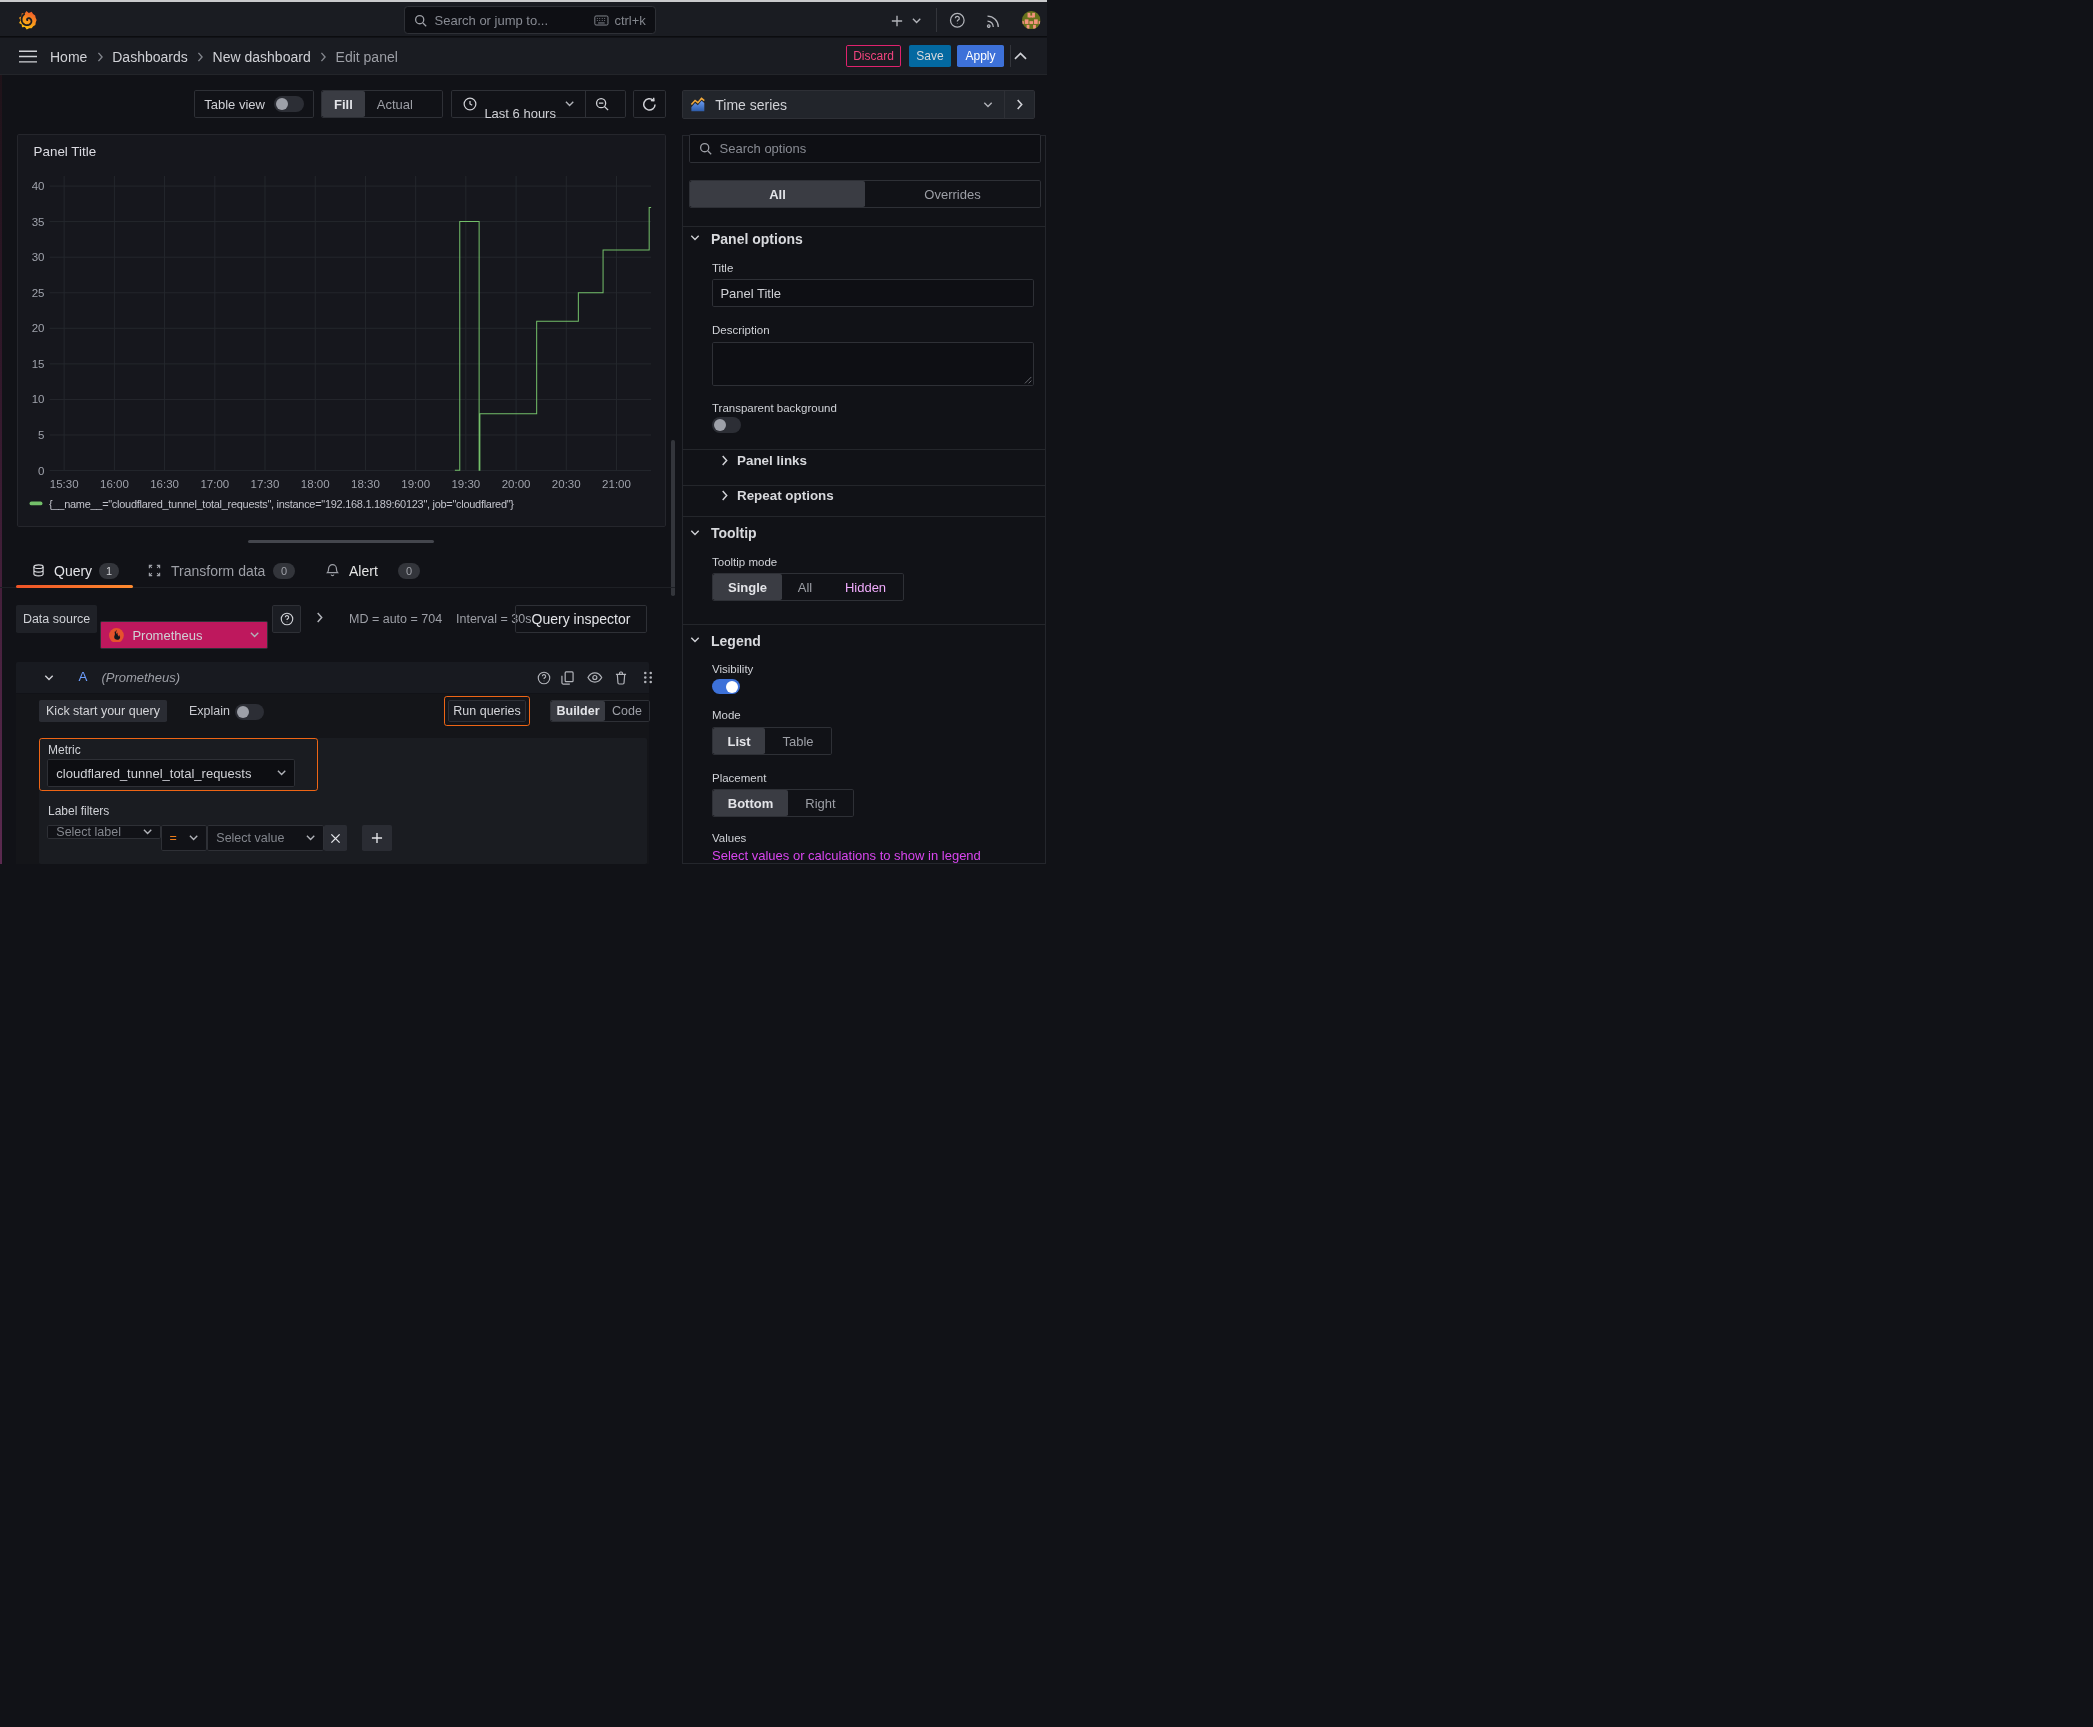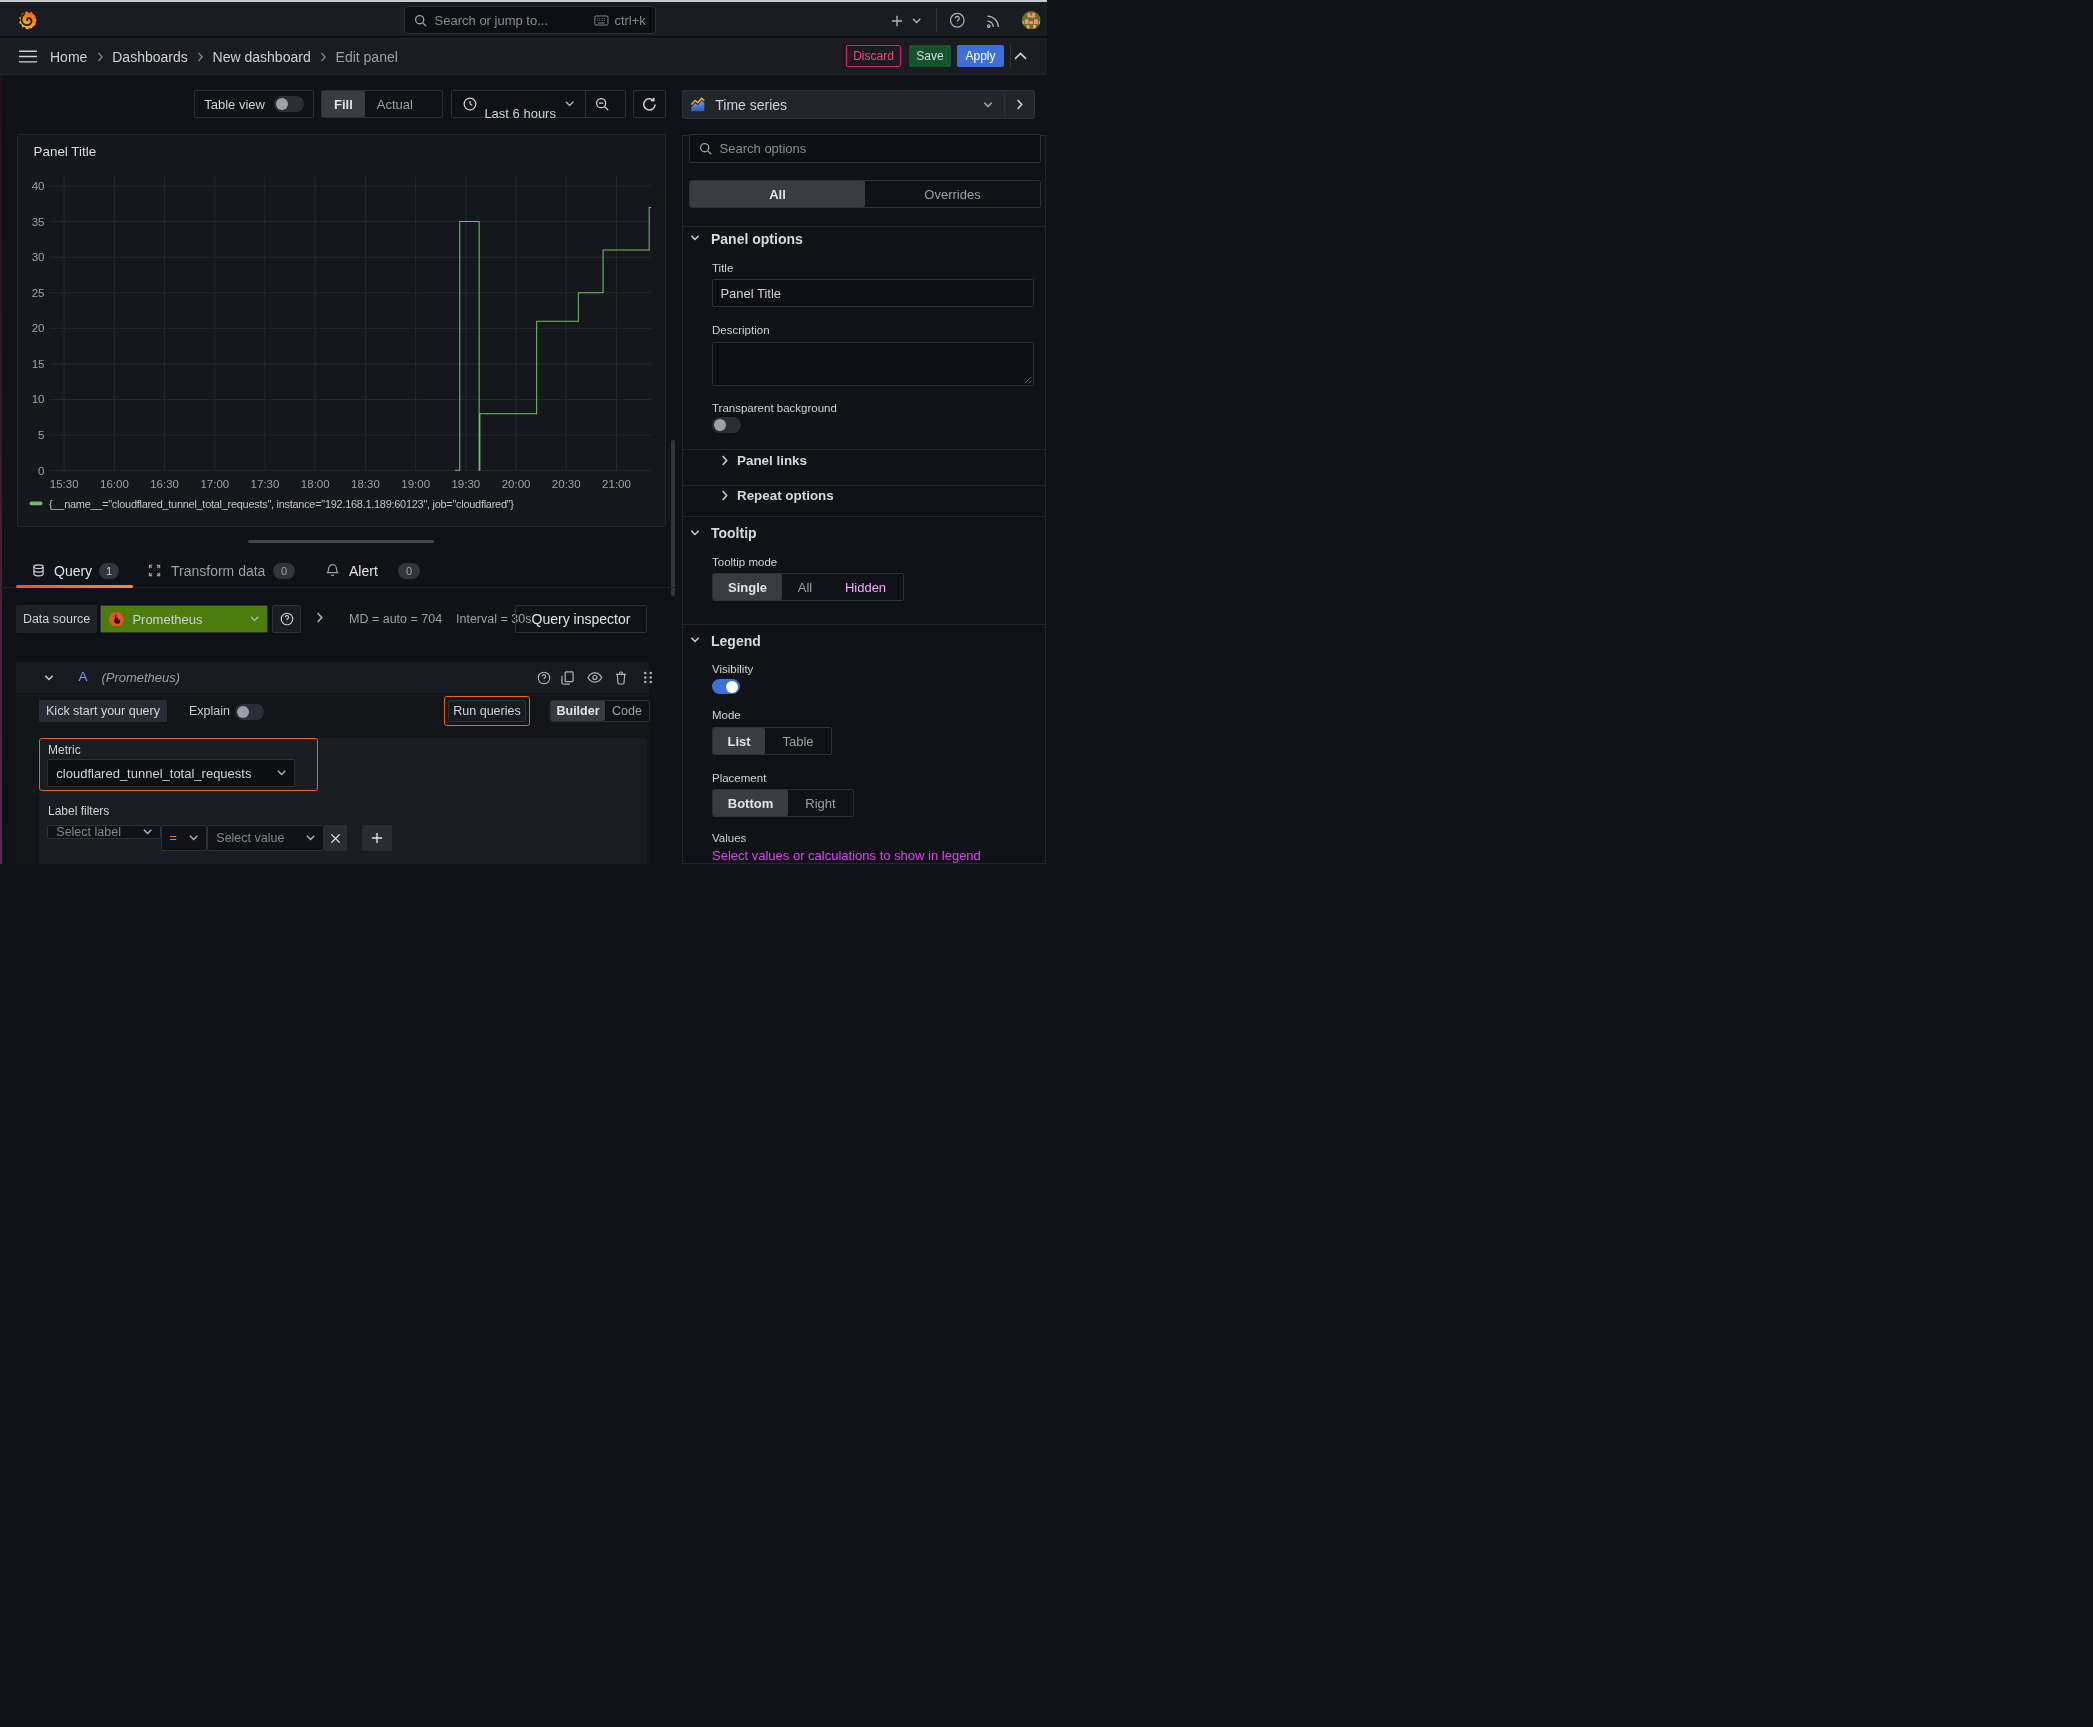--- a/index.html
+++ b/index.html
@@ -97,21 +97,21 @@
     <svg style="margin:0 9.2px;" width="6.5" height="10" viewBox="0 0 7 11" fill="none" stroke="#83868d" stroke-width="1.5">
         <path d="M1.5 1l4 4.5-4 4.5"></path>
       </svg>
     <span class="txt" style="font-size:14px;">New dashboard</span>
     <svg style="margin:0 9.2px;" width="6.5" height="10" viewBox="0 0 7 11" fill="none" stroke="#83868d" stroke-width="1.5">
         <path d="M1.5 1l4 4.5-4 4.5"></path>
       </svg>
     <span class="txt dim" style="font-size:14px;">Edit panel</span>
   </div>
   <div class="abs flexc" style="left:846px;top:7px;width:55px;height:22px;border:0.9px solid #e0226e;border-radius:1.8px;color:#f1447e;font-size:12px;justify-content:center;">Discard</div>
-  <div class="abs flexc" style="left:909px;top:7px;width:42px;height:22px;background:#14532d;border-radius:1.8px;color:#d8d9dd;font-size:12px;justify-content:center;">Save</div>
+  <div class="abs flexc" style="left:909px;top:7px;width:42px;height:22px;background:#0369a1;border-radius:1.8px;color:#d8d9dd;font-size:12px;justify-content:center;">Save</div>
   <div class="abs flexc" style="left:957px;top:7px;width:47px;height:22px;background:#3d71d9;border-radius:1.8px;color:#fff;font-size:12px;justify-content:center;">Apply</div>
   <div class="abs" style="left:1010px;top:7px;width:0.9px;height:22px;background:#33353b;"></div>
   <svg class="abs" style="left:1014px;top:14px;" width="13" height="8.3" viewBox="0 0 14 9" fill="none" stroke="#d0d1d6" stroke-width="1.8">
       <path d="M1 7.5L7 1.5l6 6"></path>
     </svg>
 </div>
 
 <div class="abs flexc bordered" style="left:194px;top:90px;width:120px;height:28px;padding:0 9.2px;">
   <span class="txt">Table view</span>
   <span style="display:inline-block;margin-left:9.2px;width:29.5px;height:15.7px;border-radius:8.3px;background:#2c2e35;position:relative;">
@@ -305,21 +305,21 @@
   <div class="abs" style="left:171px;top:563px;font-size:14px;color:#9d9fa6;">Transform data</div>
   <div class="abs flexc" style="left:273px;top:563px;width:22px;height:15.7px;background:#33353b;border-radius:8.3px;justify-content:center;color:#9fa1a8;font-size:11px;">0</div>
   <svg class="abs" style="left:326px;top:563px;" width="13" height="14" viewBox="0 0 14 15" fill="none" stroke="#9d9fa6" stroke-width="1.3">
       <path d="M7 1.8a4.2 4.2 0 0 0-4.2 4.2c0 3-1.3 4.4-1.3 4.4h11s-1.3-1.4-1.3-4.4A4.2 4.2 0 0 0 7 1.8z"></path>
       <path d="M5.5 12.5a1.6 1.6 0 0 0 3 0"></path>
     </svg>
   <div class="abs" style="left:349px;top:563px;font-size:14px;color:#e5e5e5;">Alert</div>
   <div class="abs flexc" style="left:398px;top:563px;width:22px;height:15.7px;background:#33353b;border-radius:8.3px;justify-content:center;color:#9fa1a8;font-size:11px;">0</div>
 
   <div class="abs flexc" style="left:16.4px;top:605px;width:81px;height:28px;background:#1f2127;border-radius:1.8px;padding:0 6.5px;color:#cfd1d6;font-size:12.5px;white-space:nowrap;">Data source</div>
-  <div class="abs flexc bordered" style="left:100px;top:605px;width:168px;height:28px;background:#4d7c0f;padding:0 8.3px;">
+  <div class="abs flexc bordered" style="left:100px;top:621px;width:168px;height:28px;background:#be185d;padding:0 8.3px;">
     <svg width="14.8" height="14.8" viewBox="0 0 16 16">
         <circle cx="8" cy="8" r="8" fill="#e6522c"></circle>
         <path d="M8 1.8c.5 1.4-.4 2.3-.4 3.4 0 .8.6 1.3.6 1.3s.1-.9.8-1.5c.4 1 .1 1.7.5 2.6.3.7 1 .9 1.4 2 .4-.6.5-1.3.3-2.2.7.9 1 1.9.8 2.9-.2 1.4-1.4 2.5-3 2.5-2 0-3.4-1.2-3.4-3 0-1.3.8-2 .8-3.3 0-1-.4-1.7-.4-2.7C6.5 4.7 7.4 3.5 8 1.8z" fill="#16171d"></path>
       </svg>
     <span class="txt" style="margin-left:8.3px;">Prometheus</span>
     <span style="flex:1"></span>
     <svg width="9.2" height="7.4" viewBox="0 0 10 8" fill="none" stroke="#b1b3b9" stroke-width="1.5">
         <path d="M1 2l4 4 4-4"></path>
       </svg>
   </div>

